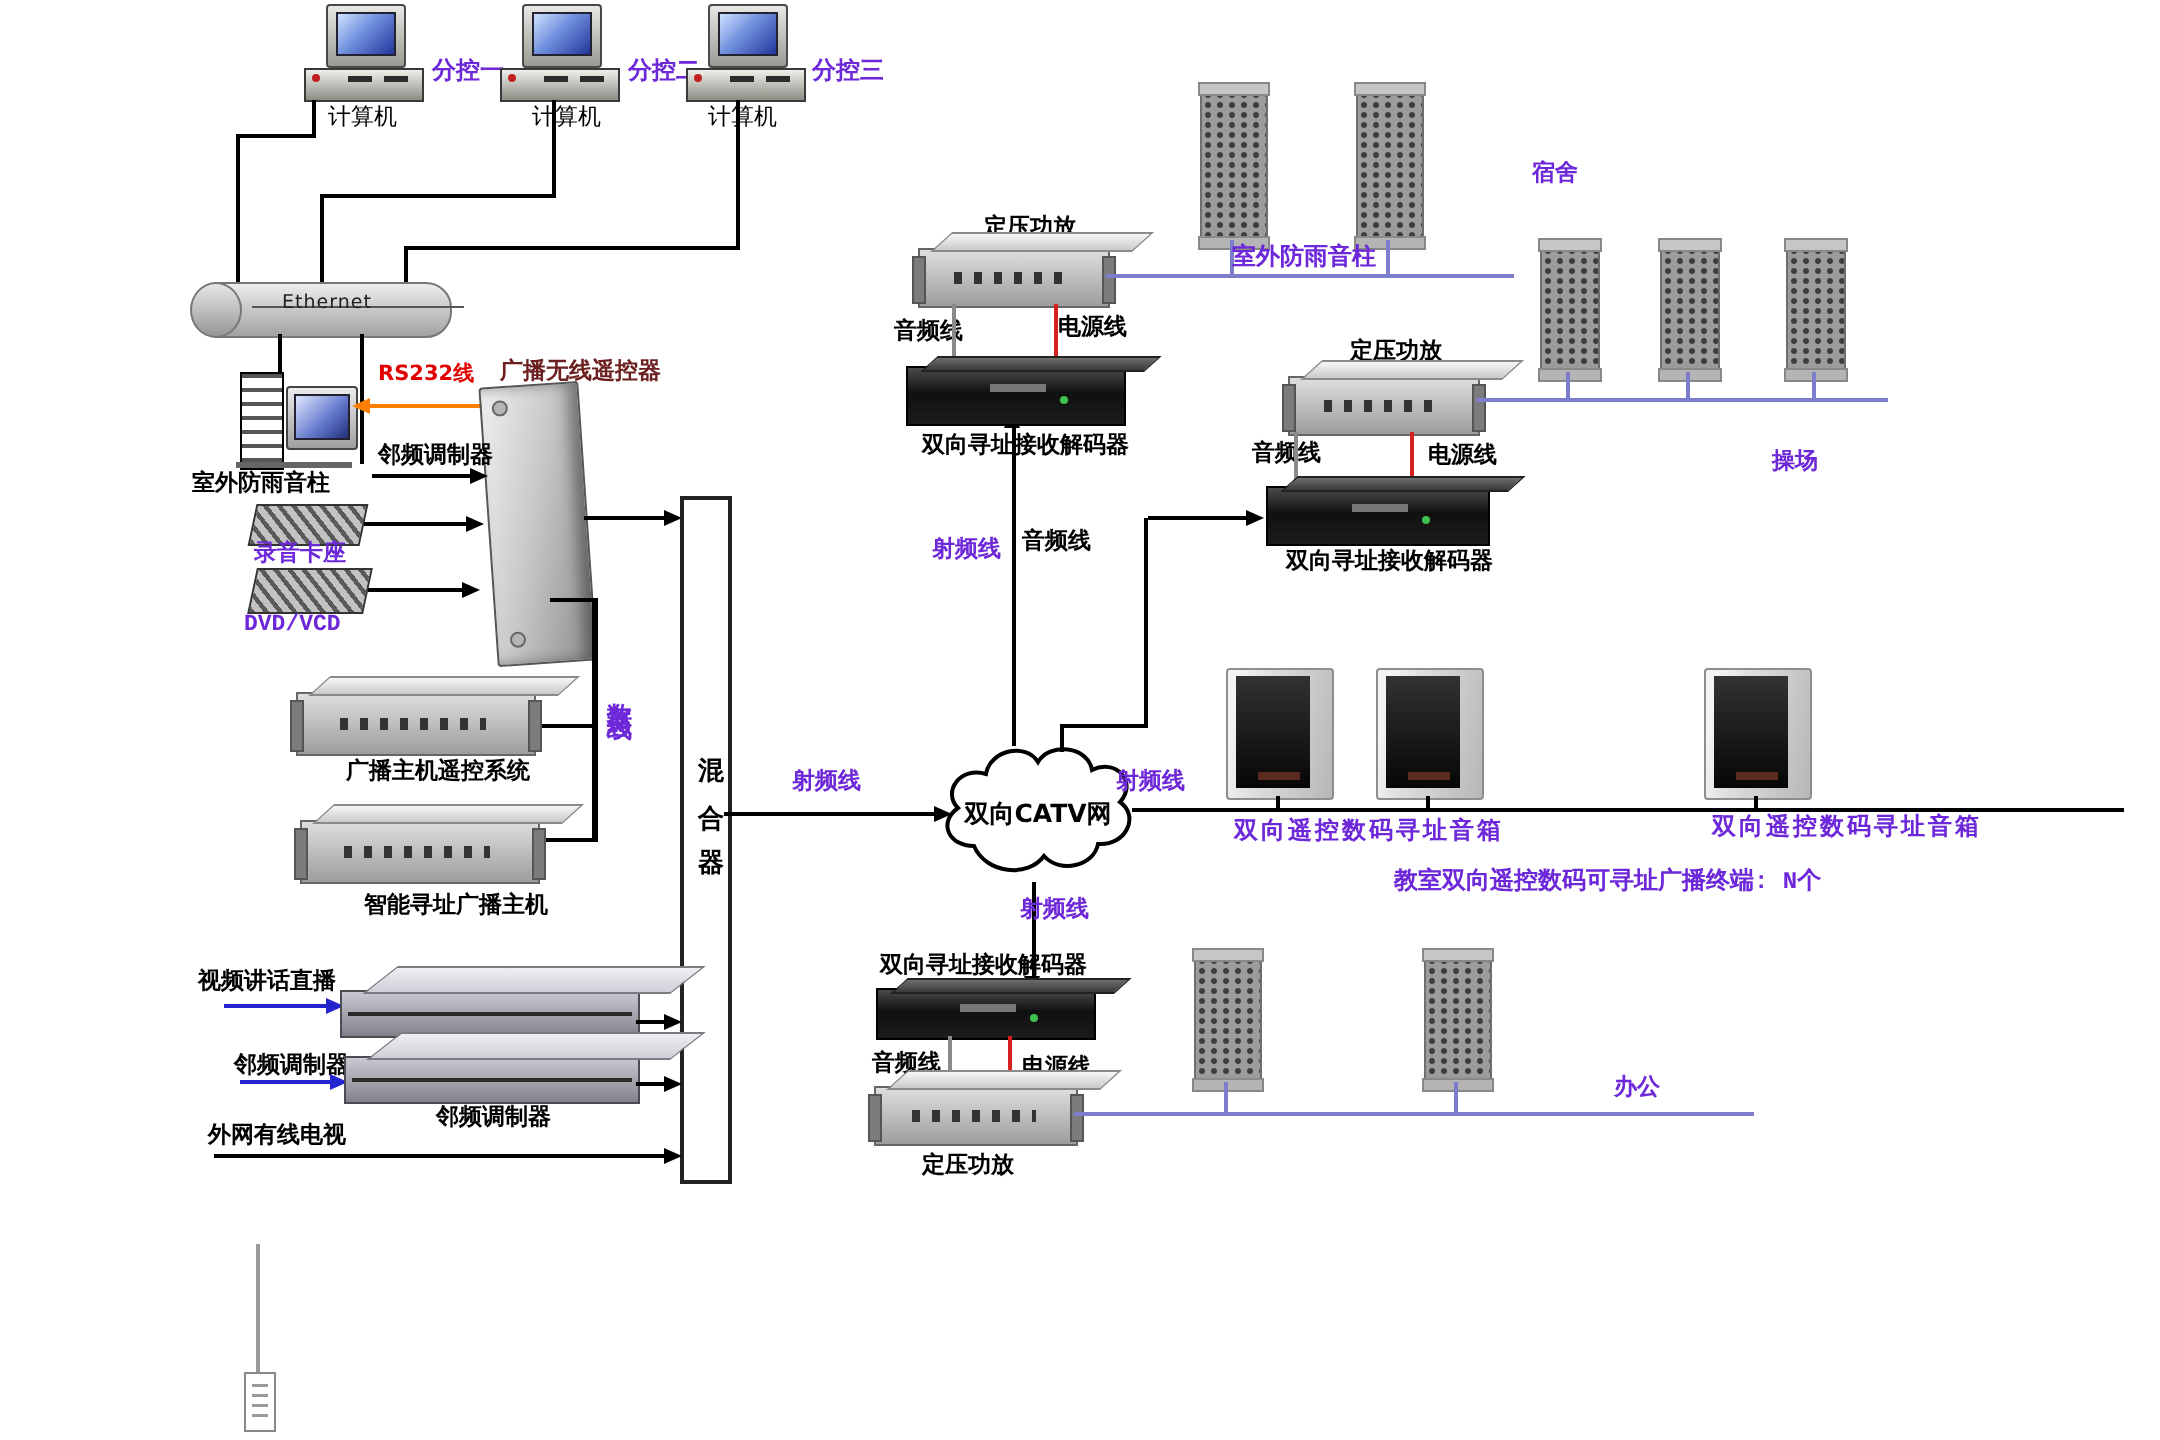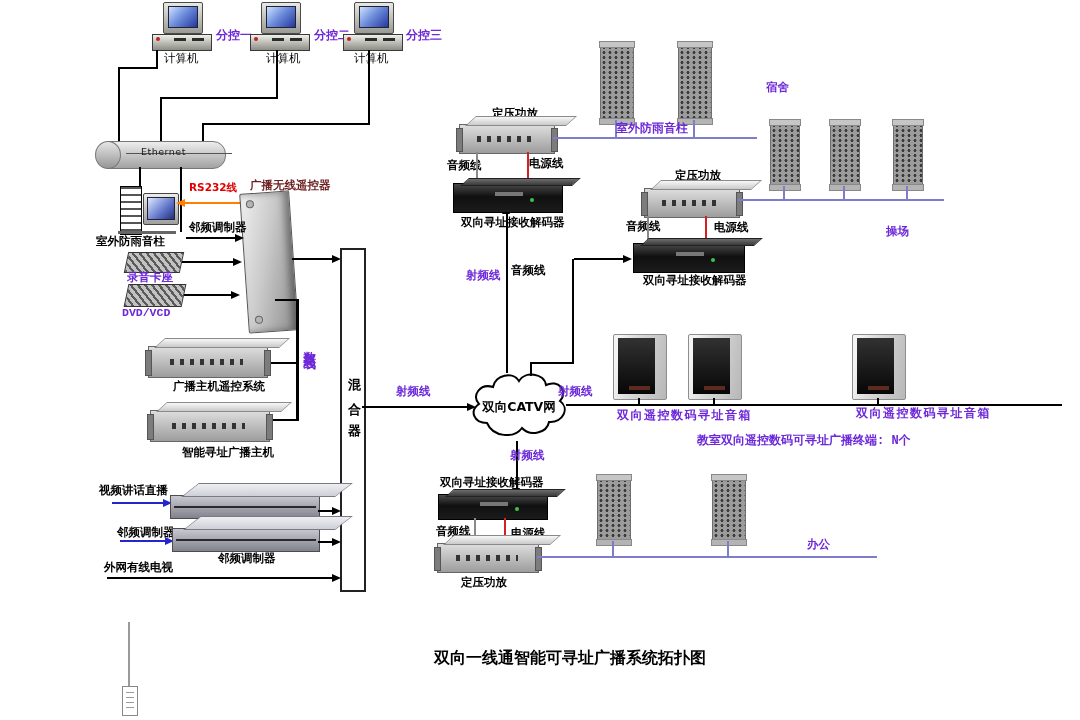--- a/index.html
+++ b/index.html
@@ -333,15 +333,14 @@
   <div class="colspk" style="left:597px;top:477px;width:32px;height:64px;"></div>
   <div class="colspk" style="left:712px;top:477px;width:32px;height:64px;"></div>
   <div class="vl bus" style="left:612px;top:541px;height:16px;"></div>
   <div class="vl bus" style="left:727px;top:541px;height:16px;"></div>
   <span class="lbl blue" style="left:807px;top:539px;">办公</span>
 
   <div class="vl" style="left:128px;top:622px;width:1.5px;height:64px;background:#9a9a9a;"></div>
   <div class="remotebox" style="left:122px;top:686px;width:8px;height:22px;"></div>
   <span class="lbl" style="left:155px;top:730px;">广播无线遥控器</span>
 
-  <span class="title" style="left:434px;top:648px;">双向一线通智能可寻址广播系统拓扑图</span>
 
 </div>
 
 </body></html>

